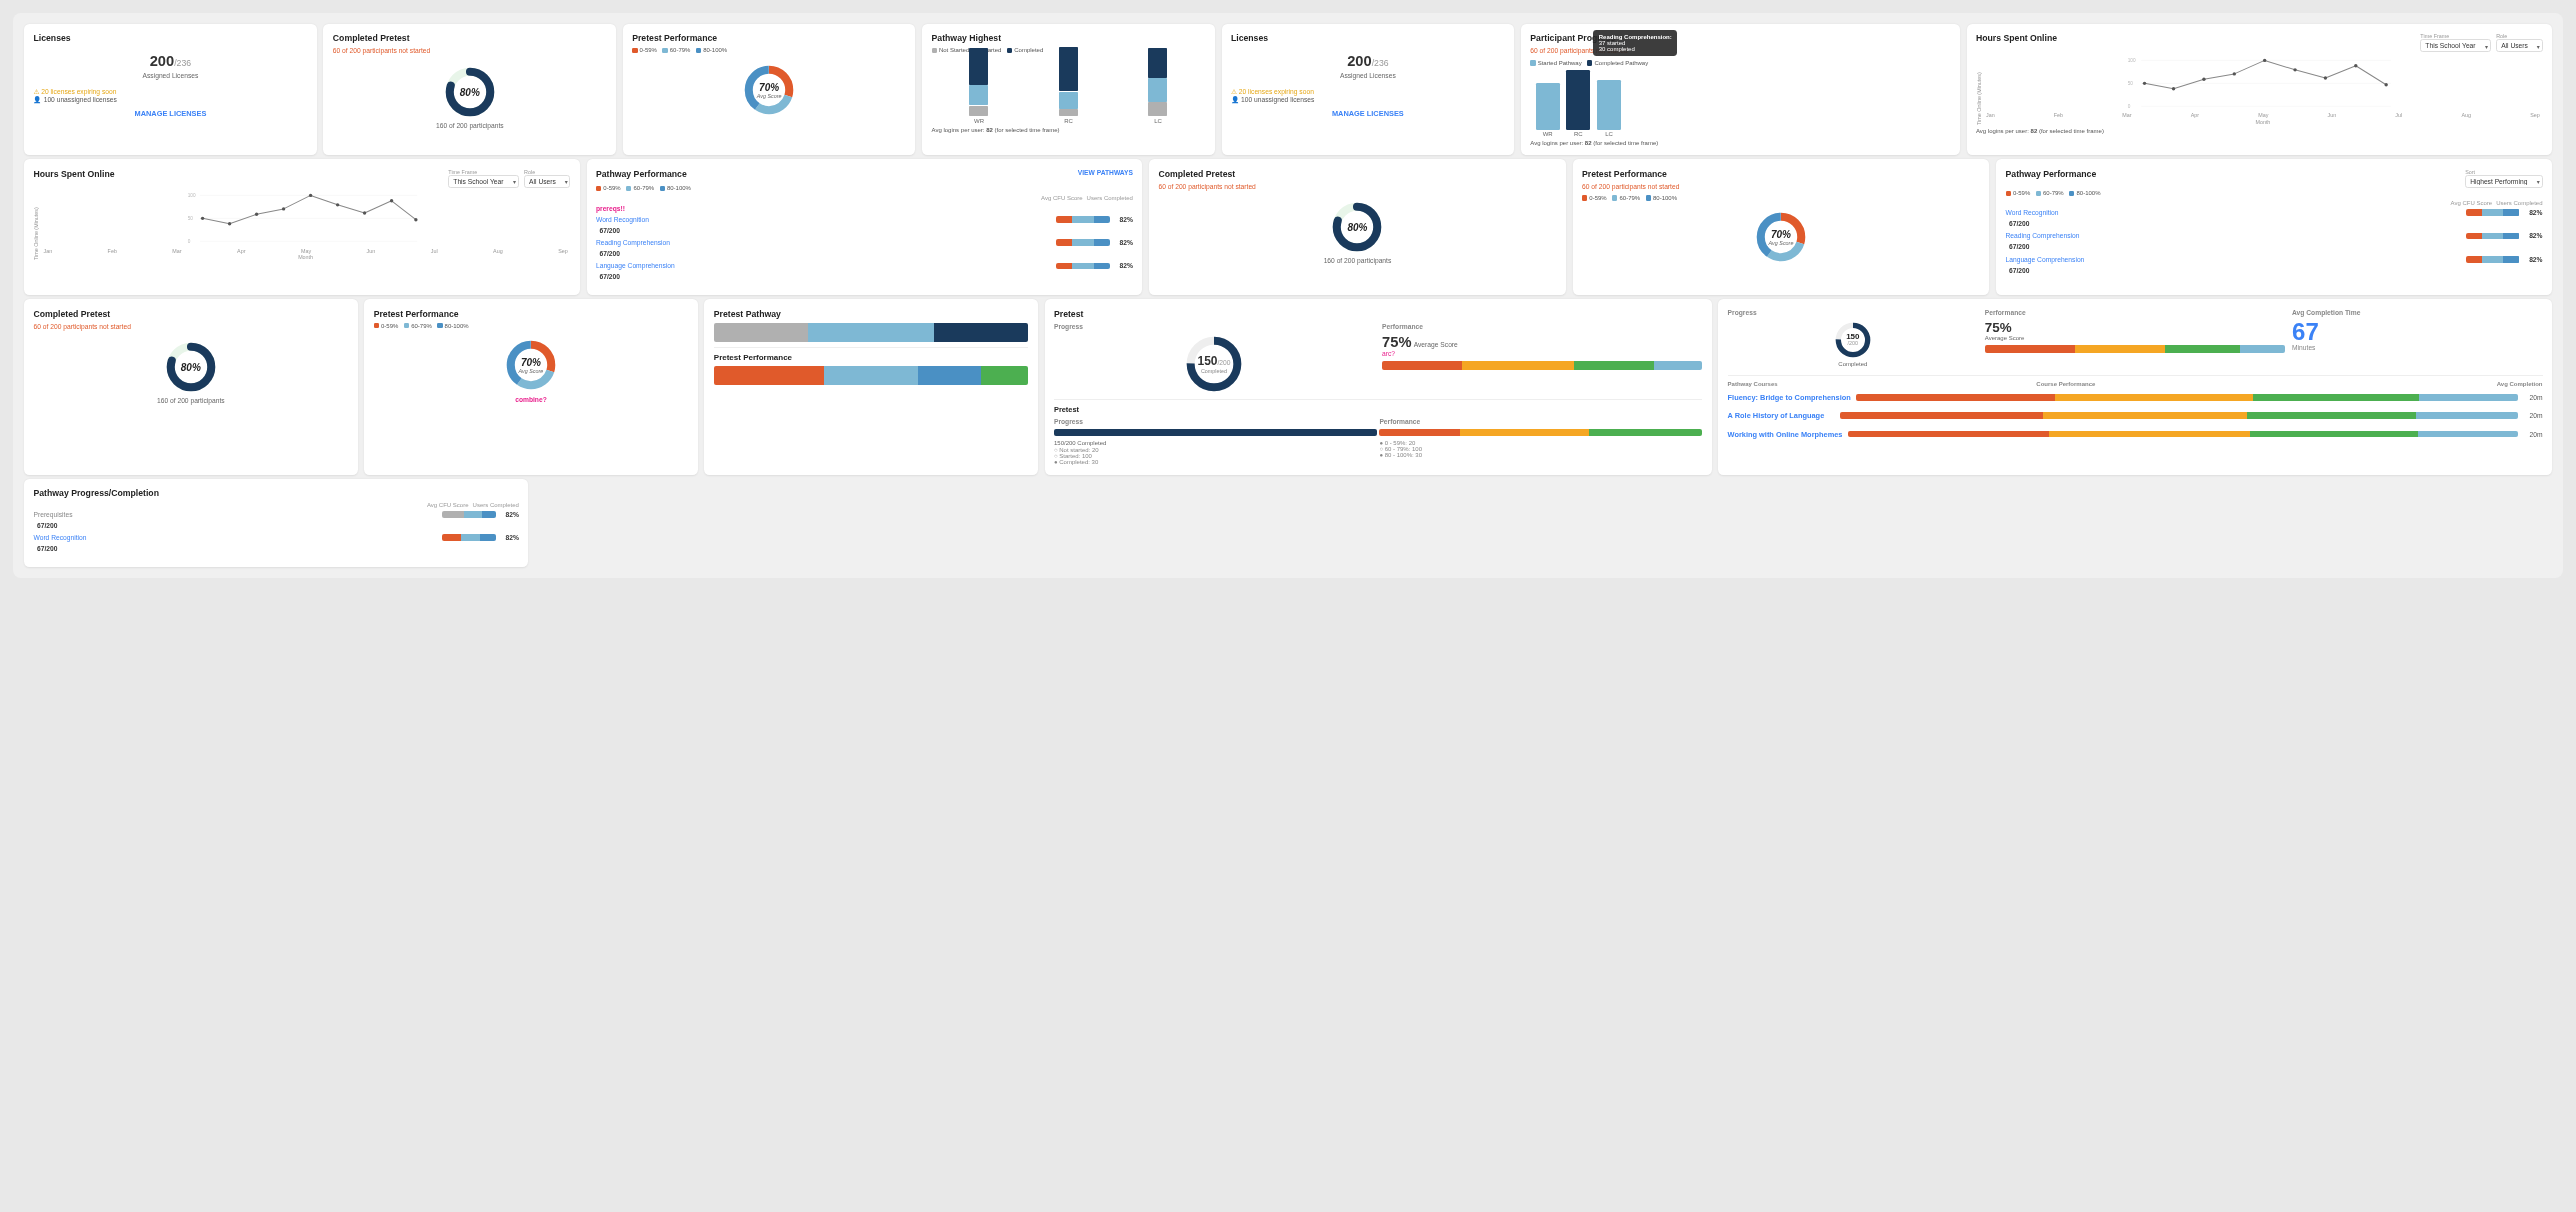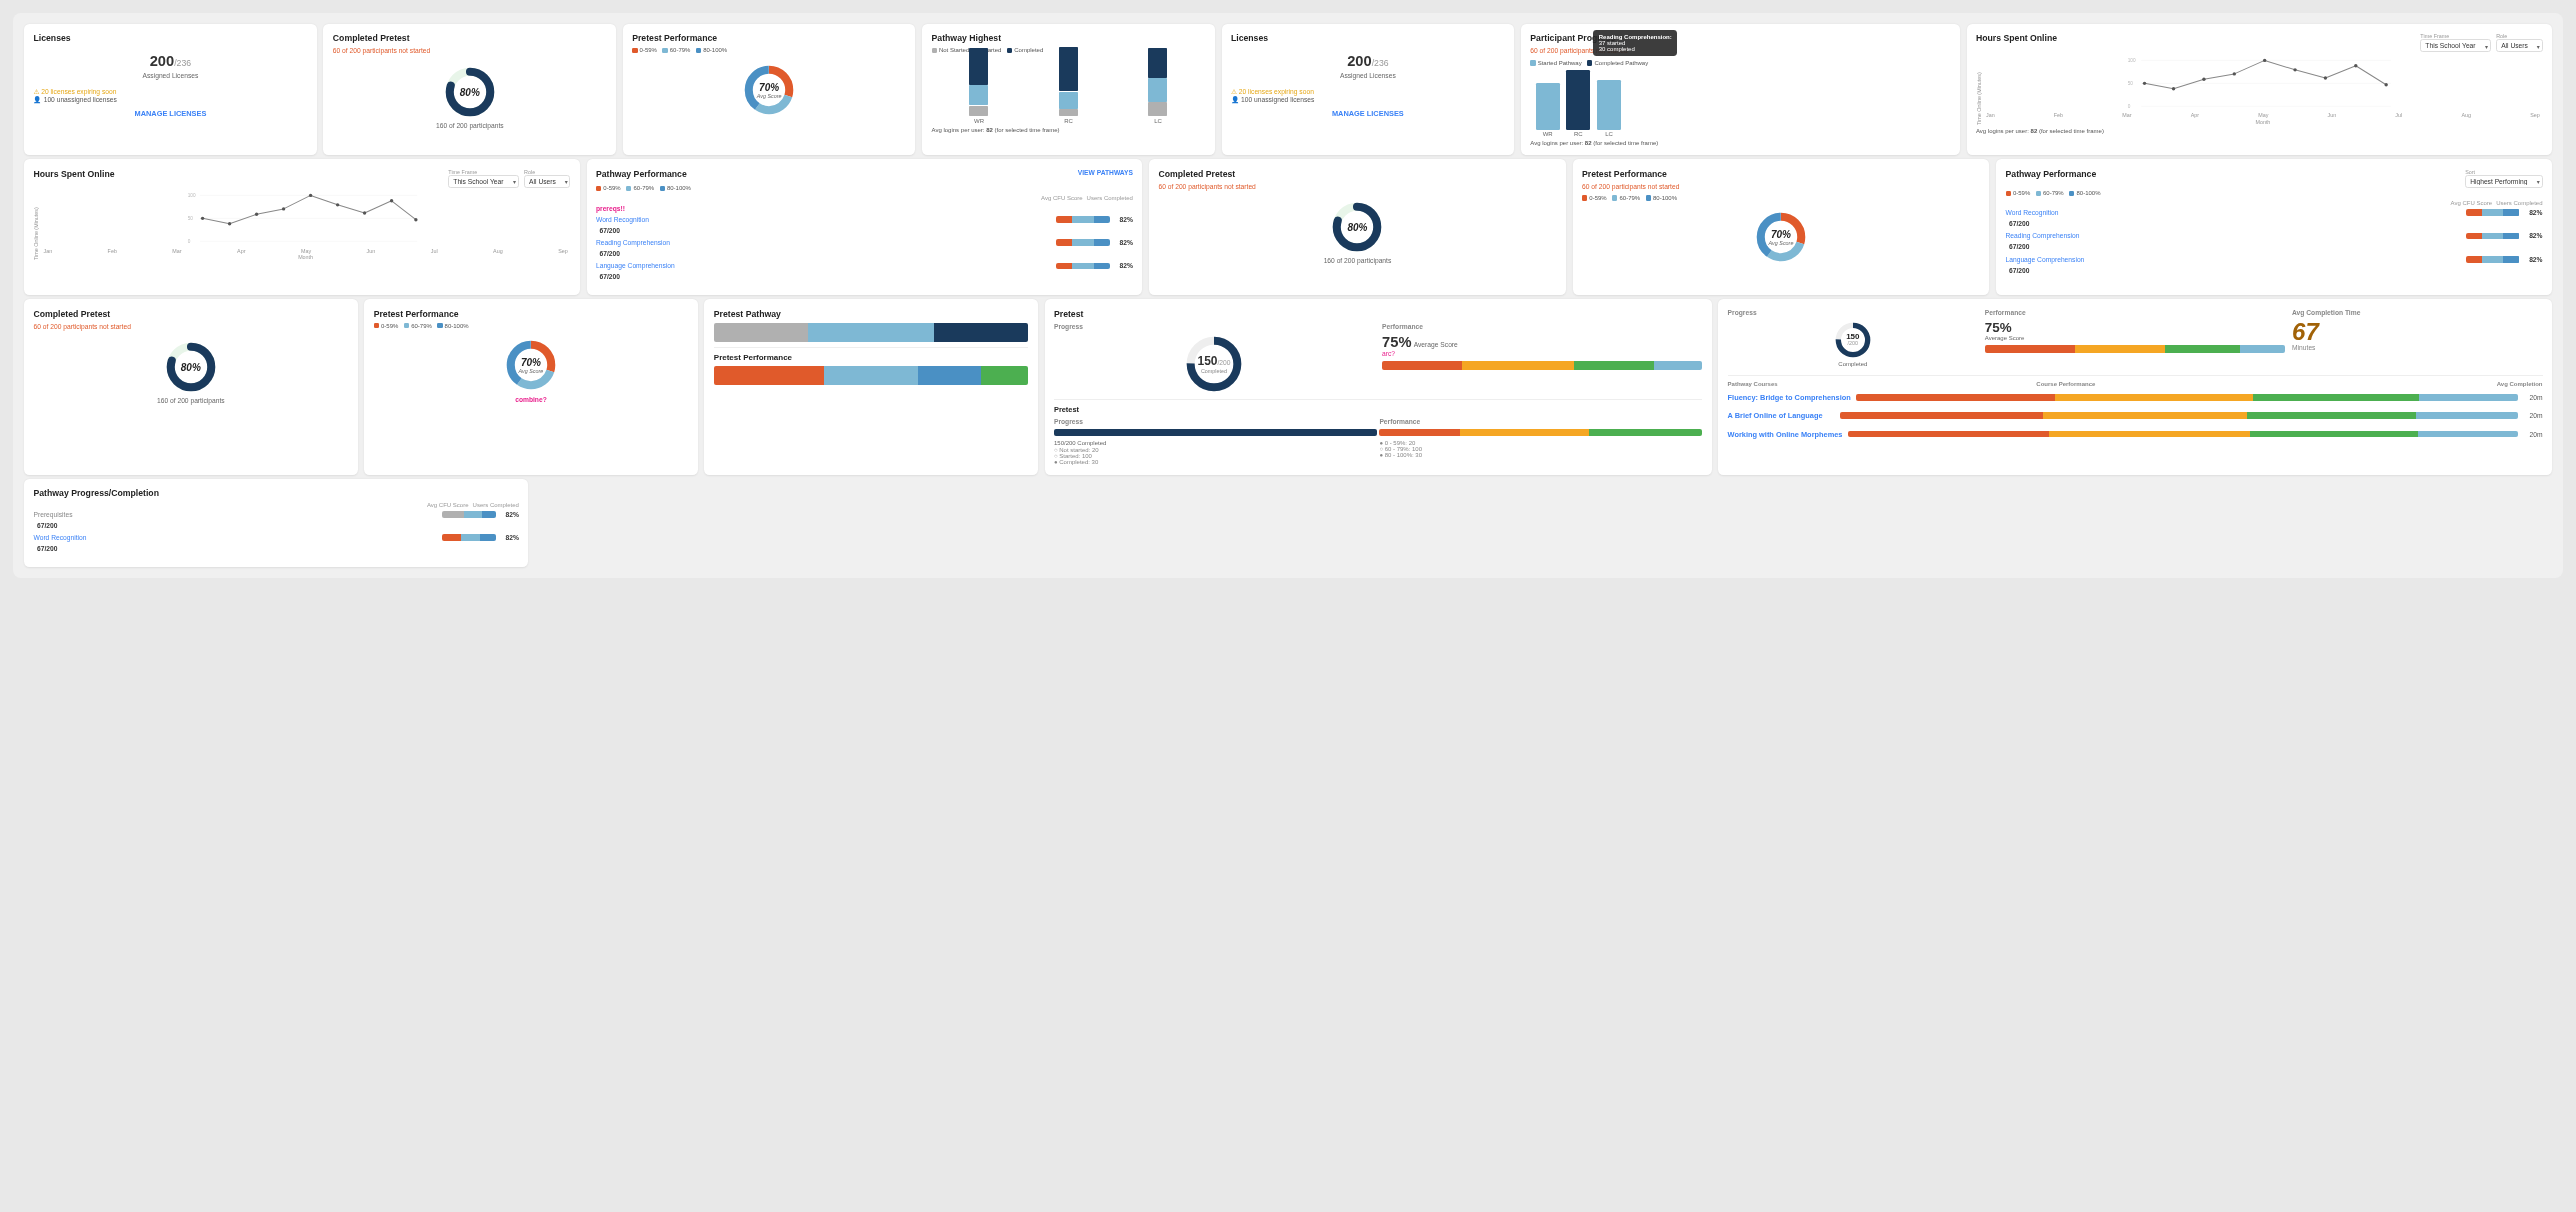--- a/index.html
+++ b/index.html
@@ -974,21 +974,21 @@
           <div class="stacked-hbar" style="height:8px;margin-top:4px;">
             <div class="stacked-hbar-seg" style="width:30%;background:#e05a2b;"></div>
             <div class="stacked-hbar-seg" style="width:30%;background:#f5a623;"></div>
             <div class="stacked-hbar-seg" style="width:25%;background:#4caf50;"></div>
             <div class="stacked-hbar-seg" style="width:15%;background:#7eb8d4;"></div>
           </div>
         </div>
 
         <div>
           <div style="font-size:6.7px;color:#888;font-weight:600;margin-bottom:4px;">Avg Completion Time</div>
-          <div style="font-size:24px;font-weight:700;color:#a16207;line-height:1;font-style:italic;">67</div>
+          <div style="font-size:24px;font-weight:700;color:#3b82f6;line-height:1;">67</div>
           <div style="font-size:6.7px;color:#888;">Minutes</div>
         </div>
       </div>
       <hr class="section-divider">
 
       <div style="display:grid;grid-template-columns:1fr 1.5fr auto;gap:5.4px;margin-bottom:5.4px;">
         <div style="font-size:6px;color:#888;font-weight:600;">Pathway Courses</div>
         <div style="font-size:6px;color:#888;font-weight:600;">Course Performance</div>
         <div style="font-size:6px;color:#888;font-weight:600;">Avg Completion</div>
       </div>
@@ -997,21 +997,21 @@
         <div class="course-name">Fluency: Bridge to Comprehension</div>
         <div class="course-bar">
           <div class="course-bar-seg" style="width:30%;background:#e05a2b;"></div>
           <div class="course-bar-seg" style="width:30%;background:#f5a623;"></div>
           <div class="course-bar-seg" style="width:25%;background:#4caf50;"></div>
           <div class="course-bar-seg" style="width:15%;background:#7eb8d4;"></div>
         </div>
         <div class="course-time">20m</div>
       </div>
       <div class="course-row">
-        <div class="course-name">A Brief Online of Language</div>
+        <div class="course-name">A Role History of Language</div>
         <div class="course-bar">
           <div class="course-bar-seg" style="width:30%;background:#e05a2b;"></div>
           <div class="course-bar-seg" style="width:30%;background:#f5a623;"></div>
           <div class="course-bar-seg" style="width:25%;background:#4caf50;"></div>
           <div class="course-bar-seg" style="width:15%;background:#7eb8d4;"></div>
         </div>
         <div class="course-time">20m</div>
       </div>
       <div class="course-row">
         <div class="course-name">Working with Online Morphemes</div>

